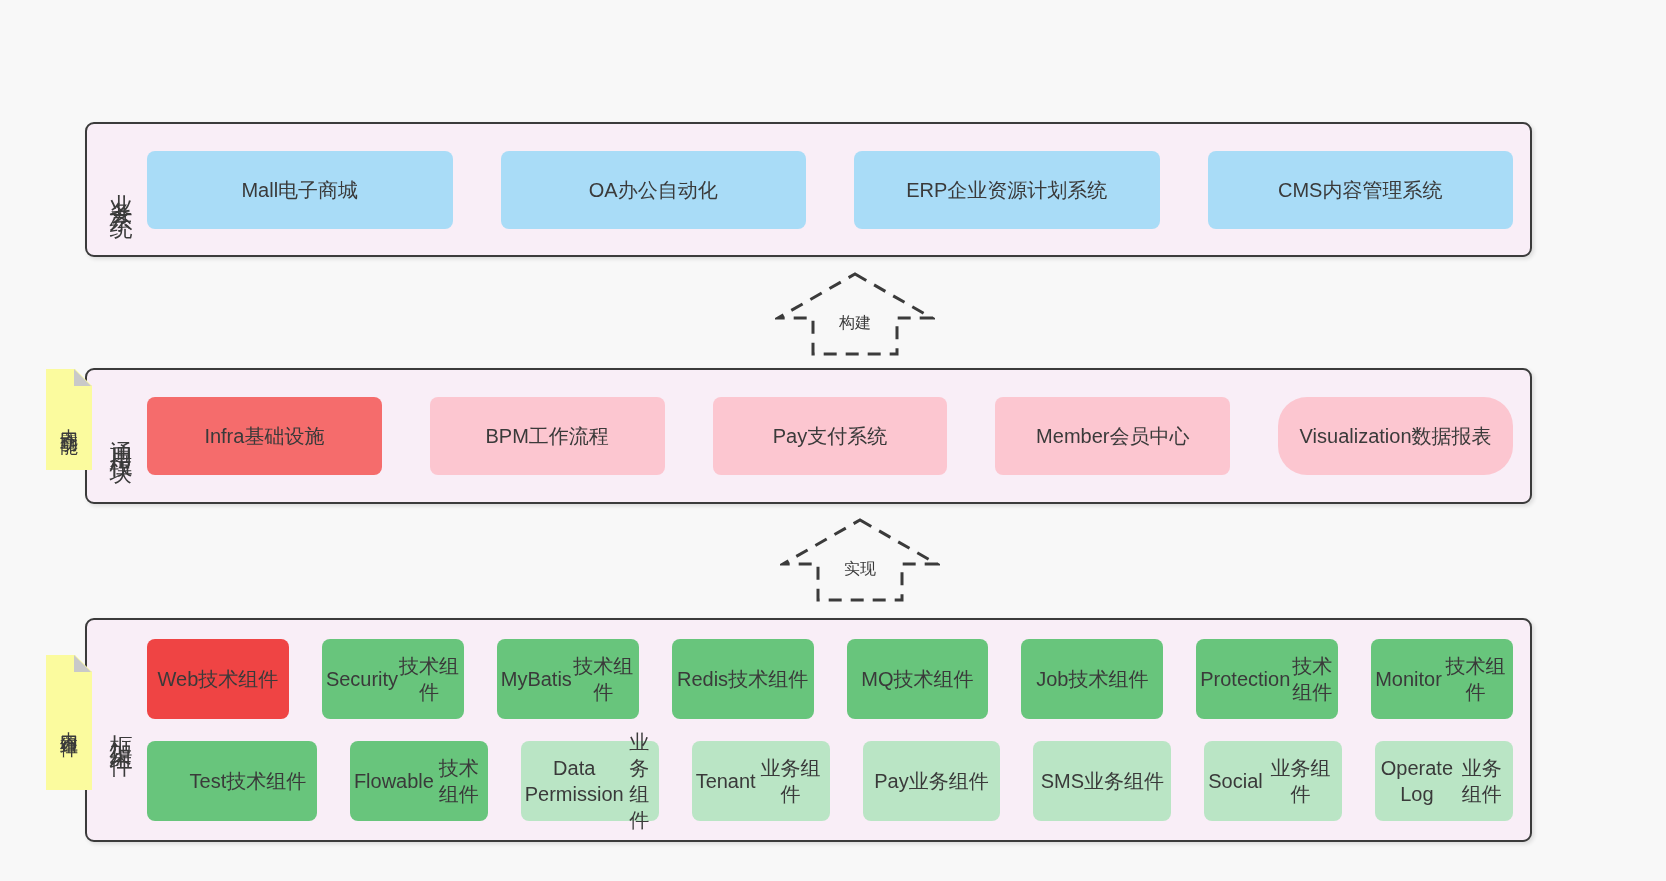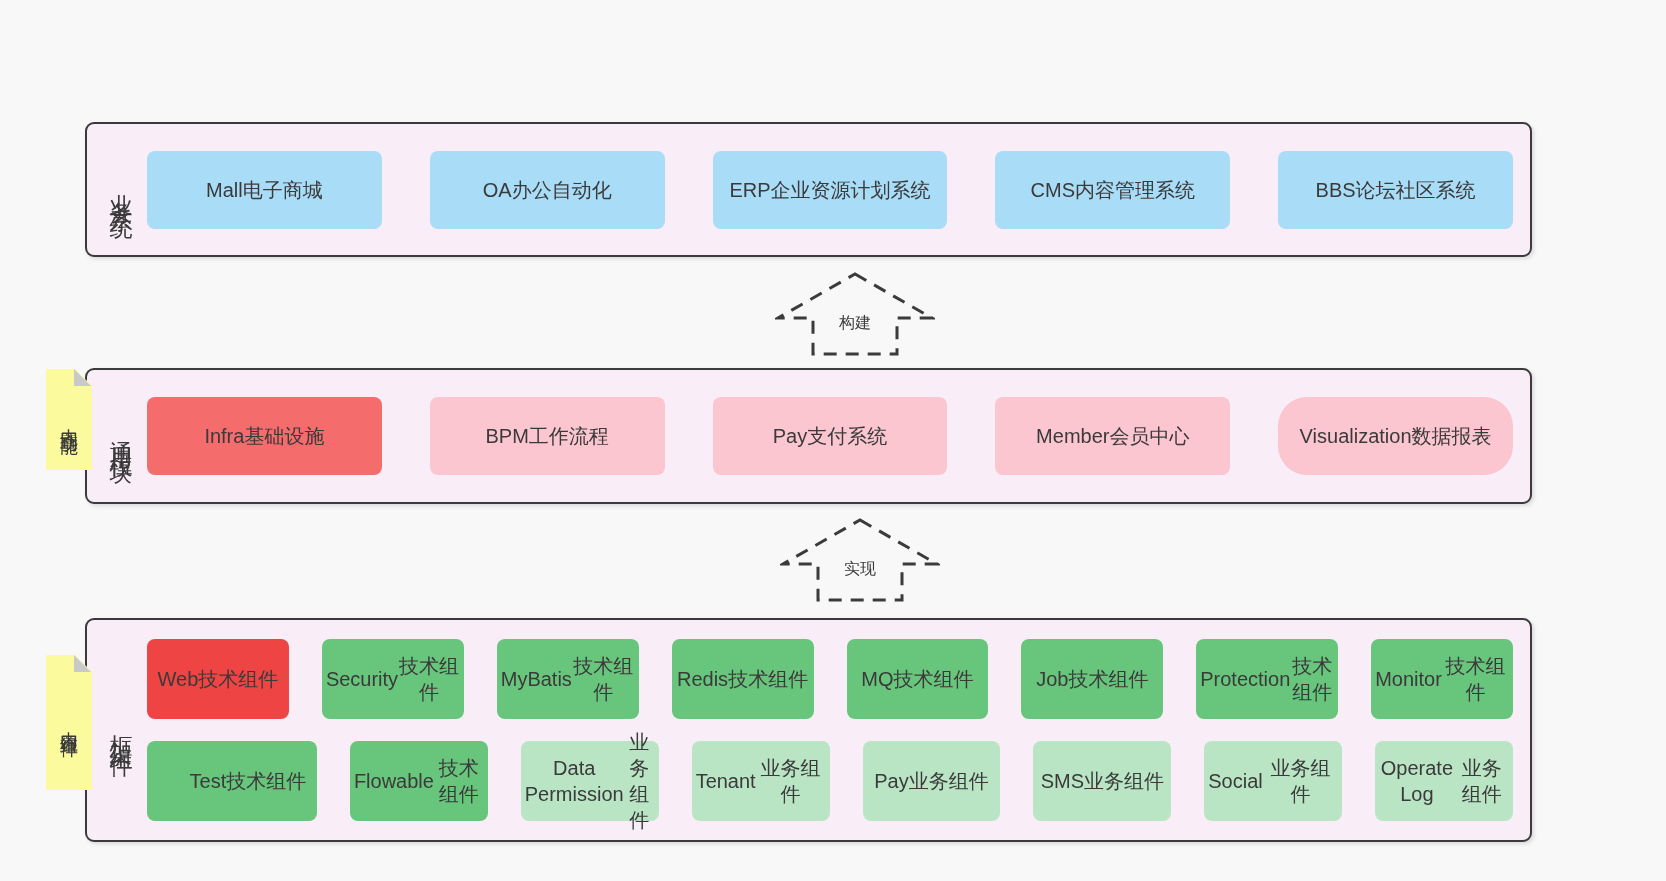--- a/index.html
+++ b/index.html
@@ -88,24 +88,20 @@
           <div>办公自动化</div>
         </div>
         <div class="box" style="background: rgb(169, 220, 247);">
           <div>ERP</div>
           <div>企业资源计划系统</div>
         </div>
         <div class="box" style="background: rgb(169, 220, 247);">
           <div>CMS</div>
           <div>内容管理系统</div>
         </div>
-        <div class="box" style="background: rgb(169, 220, 247);">
-          <div>BBS</div>
-          <div>论坛社区系统</div>
-        </div>
       </div>
     </div>
 </section>
 
 <div class="arrow" id="arrow0">
   <svg viewBox="0 0 160 86">
     <polygon points="80,3 157,47 122,47 122,83 38,83 38,47 3,47" fill="none" stroke="#3b3b3b" stroke-width="3" stroke-dasharray="13 9"></polygon>
   </svg>
   <div class="arrow-label">构建</div>
 </div>

